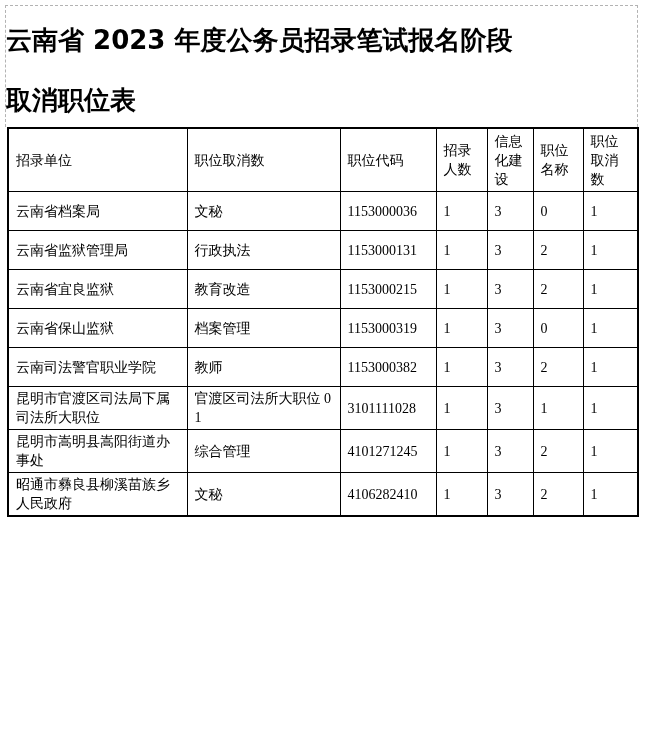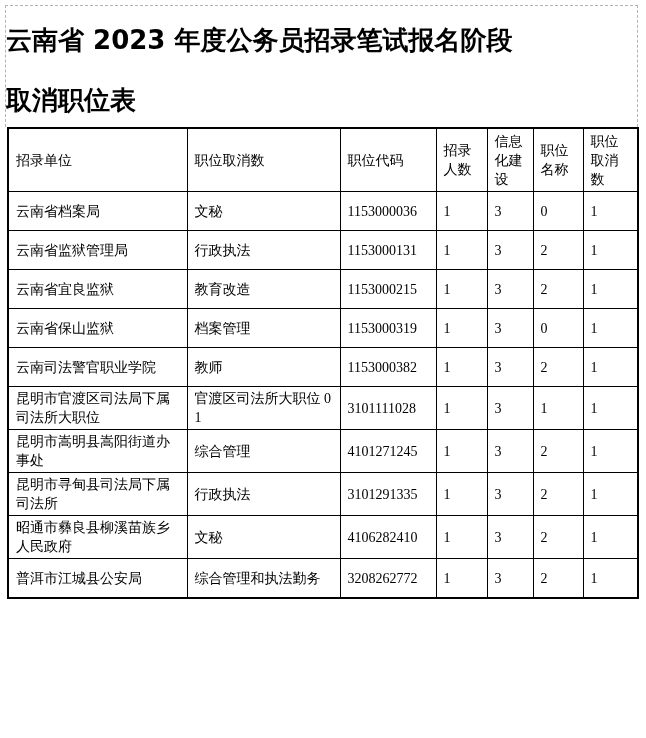--- a/index.html
+++ b/index.html
@@ -162,41 +162,23 @@
         <tr>
           <td>昆明市嵩明县嵩阳街道办事处</td>
           <td>综合管理</td>
           <td>4101271245</td>
           <td class="num">1</td>
           <td class="num">3</td>
           <td class="num">2</td>
           <td class="num">1</td>
         </tr>
         <tr>
-          <td>昆明市寻甸县司法局下属司法所</td>
-          <td>行政执法</td>
-          <td>3101291335</td>
-          <td class="num">1</td>
-          <td class="num">3</td>
-          <td class="num">2</td>
-          <td class="num">1</td>
-        </tr>
-        <tr>
           <td>昭通市彝良县柳溪苗族乡人民政府</td>
           <td>文秘</td>
           <td>4106282410</td>
-          <td class="num">1</td>
-          <td class="num">3</td>
-          <td class="num">2</td>
-          <td class="num">1</td>
-        </tr>
-        <tr>
-          <td>普洱市江城县公安局</td>
-          <td>综合管理和执法勤务</td>
-          <td>3208262772</td>
           <td class="num">1</td>
           <td class="num">3</td>
           <td class="num">2</td>
           <td class="num">1</td>
         </tr>
       </tbody>
   </table>
 </div>
 
 </body></html>

